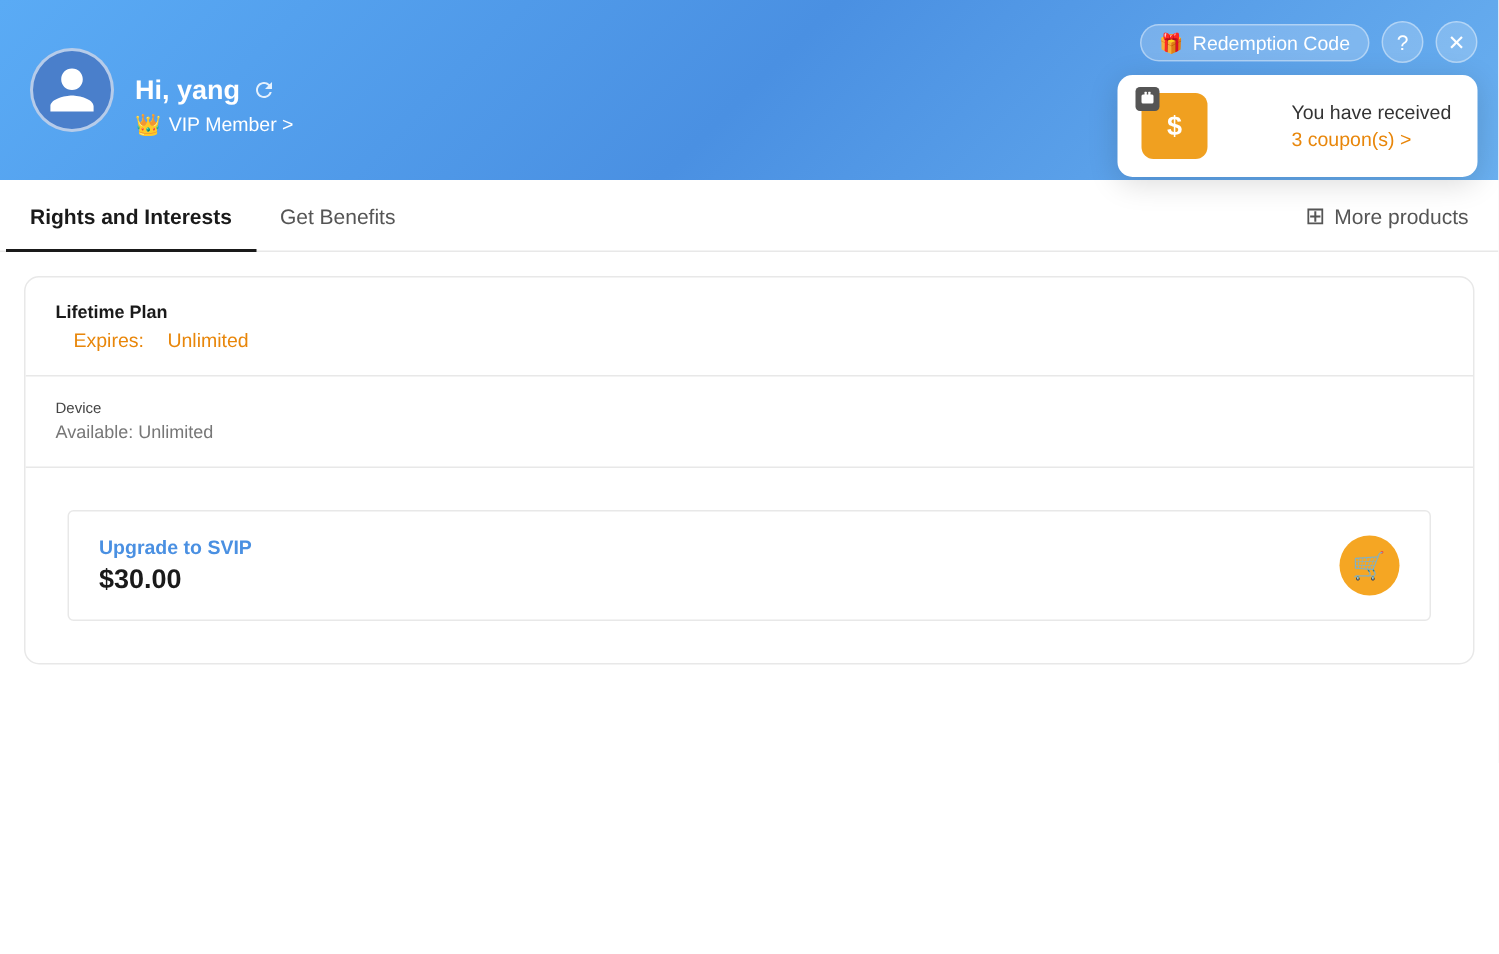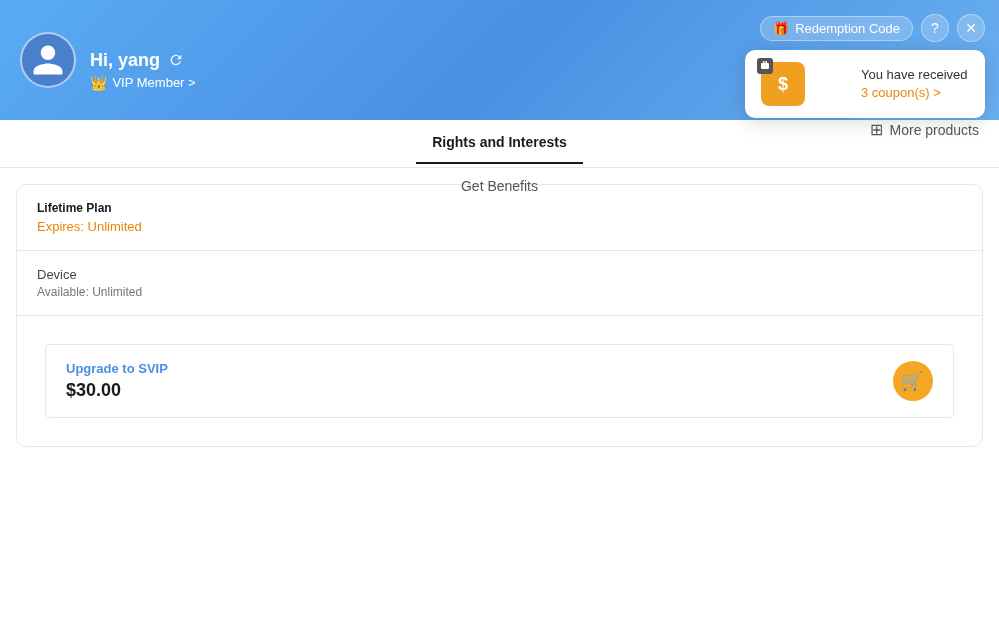--- a/index.html
+++ b/index.html
@@ -170,21 +170,20 @@
     }
 
     
     .tabs {
       display: flex;
       align-items: center;
       padding: 0 4px;
       border-bottom: 1px solid #e8e8e8;
       height: 48px;
       position: relative;
-      flex-direction: column;
     }
 
     .tab {
       padding: 14px 16px;
       font-size: 14px;
       color: #555;
       cursor: pointer;
       position: relative;
       height: 48px;
       display: flex;
@@ -241,29 +240,30 @@
     }
 
     .plan-expires {
       font-size: 13px;
       color: #555;
       margin-top: 4px;
     }
 
     .plan-expires span {
       color: #e8860a;
+      margin-left: 12px;
     }
 
     .plan-device {
       padding: 16px 20px;
       border-bottom: 1px solid #e8e8e8;
     }
 
     .device-label {
-      font-size: 13px;
+      font-size: 10px;
       color: #444;
       font-weight: 500;
     }
 
     .device-available {
       font-size: 12px;
       color: #777;
       margin-top: 3px;
     }
 

